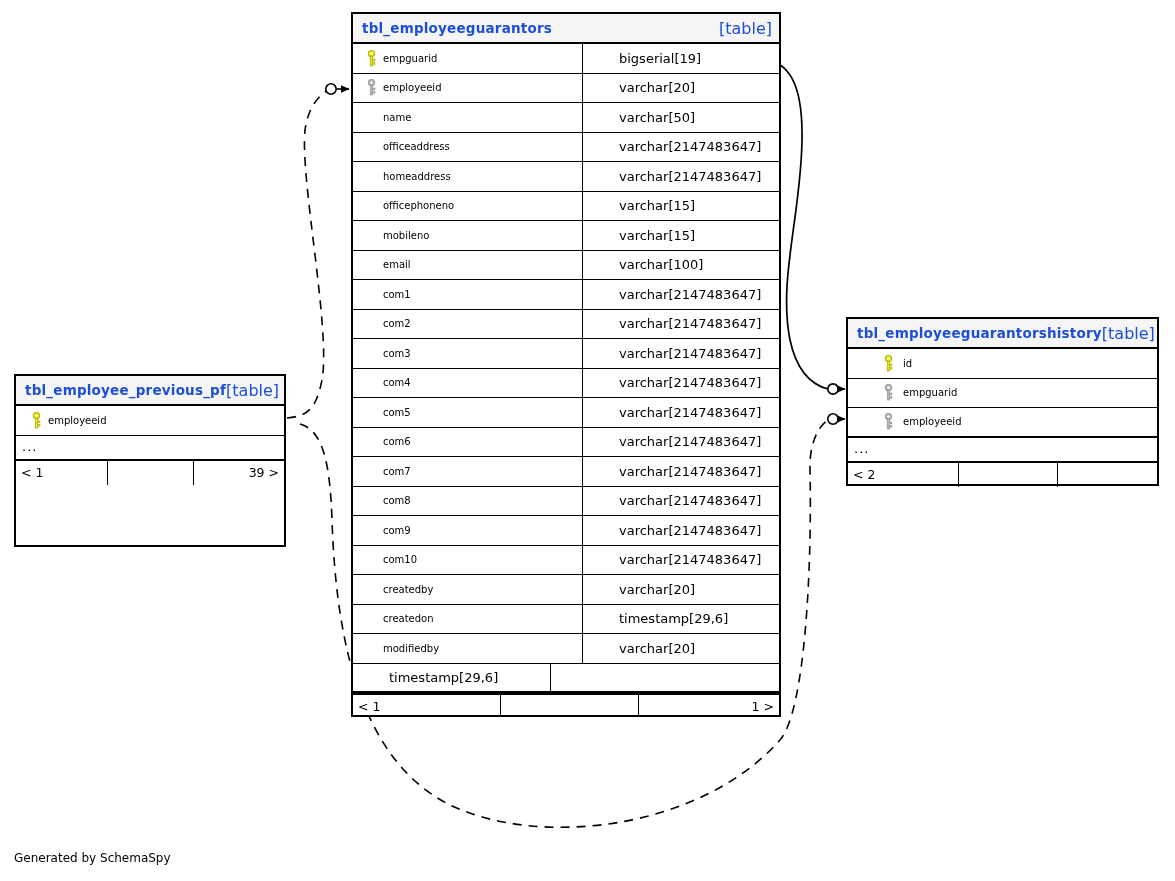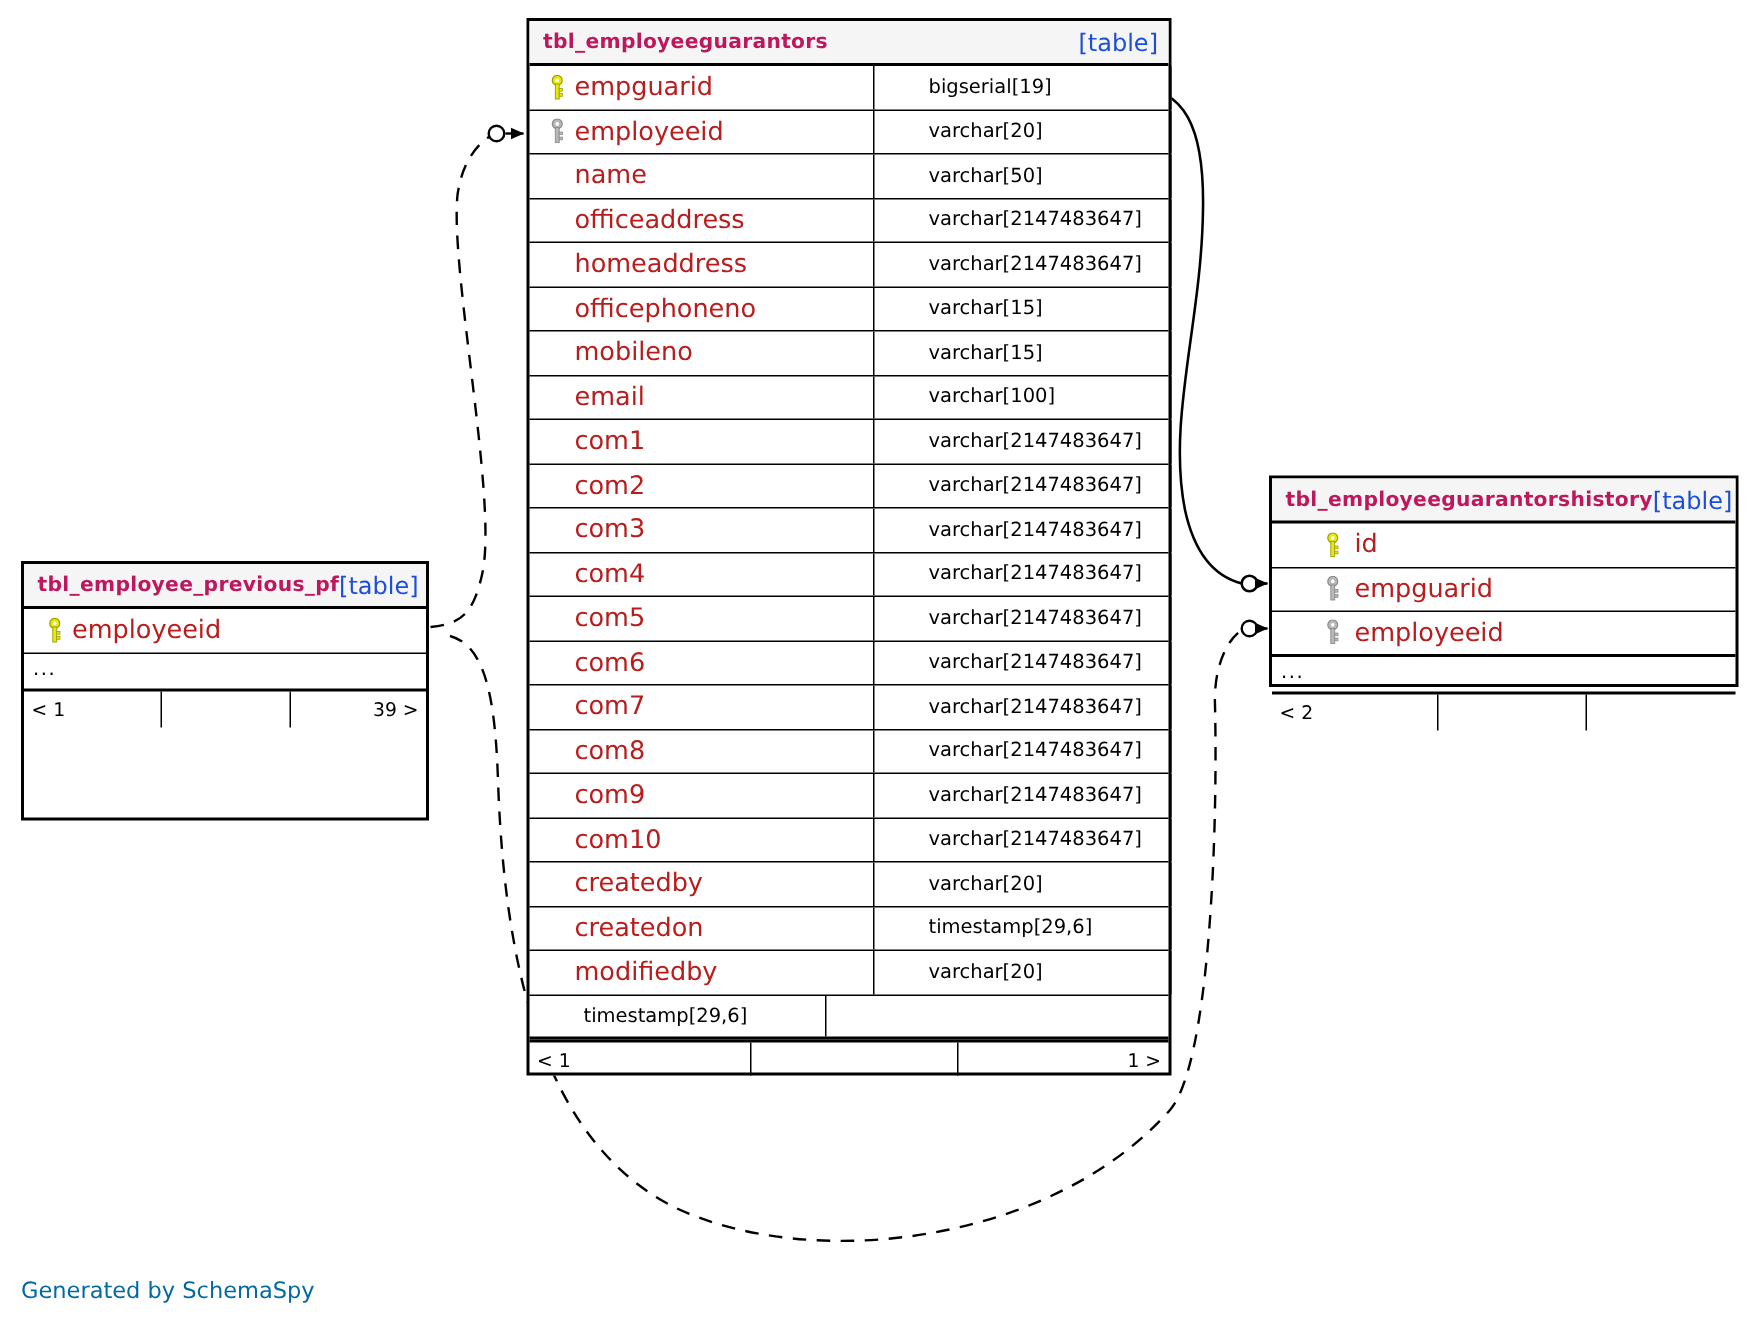--- a/index.html
+++ b/index.html
@@ -44,21 +44,21 @@
     border-bottom: 2px solid #000000;
     box-sizing: border-box;
     display: flex;
     align-items: center;
     justify-content: space-between;
     padding: 0 7px 0 9px;
   }
   .table-title-name {
     font-weight: bold;
     font-size: 13.5px;
-    color: #be185d;
+    color: #1d4ed8;
     letter-spacing: 0.2px;
     white-space: nowrap;
   }
   .table-title-tag {
     font-size: 16px;
     color: #1d4ed8;
     white-space: nowrap;
   }
 
   .col-row {
@@ -84,22 +84,22 @@
     box-sizing: border-box;
     padding-left: 4px;
     border-right: 1px solid #000000;
     overflow: hidden;
   }
   .col-pad-cell {
     flex: 1 1 auto;
     box-sizing: border-box;
   }
   .col-label {
-    font-size: 17px;
-    color: #b91c1c;
+    font-size: 10px;
+    color: #000000;
     white-space: nowrap;
   }
   .col-type-label {
     font-size: 13px;
     color: #000000;
     white-space: nowrap;
   }
 
   .key-slot {
     width: 24px;
@@ -165,39 +165,39 @@
   }
   #node-left .col-name-cell { width: 100%; border-right: none; }
   #node-left .footer-cell.left  { width: 92px; }
   #node-left .footer-cell.mid   { width: 86px; }
   #node-left .footer-cell.right { width: 90px; }
 
   #node-right {
     left: 846px;
     top: 317px;
     width: 313px;
-    height: 141px;
+    height: 169px;
   }
   #node-right .col-name-cell { width: 100%; border-right: none; }
   #node-right .footer-cell.left  { width: 111px; }
   #node-right .footer-cell.mid   { width: 99px; }
   #node-right .footer-cell.right { width: 99px; }
 
   #node-right .key-slot { width: 30px; min-width: 30px; }
   #node-right .col-name-cell { padding-left: 25px; }
   #node-left .key-slot { width: 24px; min-width: 24px; }
   #node-left .col-name-cell { padding-left: 8px; }
 
   
   #caption {
     position: absolute;
     left: 14px;
     top: 851px;
-    font-size: 15px;
-    color: #0369a1;
+    font-size: 12px;
+    color: #000000;
     white-space: nowrap;
   }
 </style>
 </head>
 <body>
 
 <div id="diagram-canvas">
 
   <svg id="edge-layer" viewBox="0 0 1175 881" width="1175" height="881">
     <defs>

